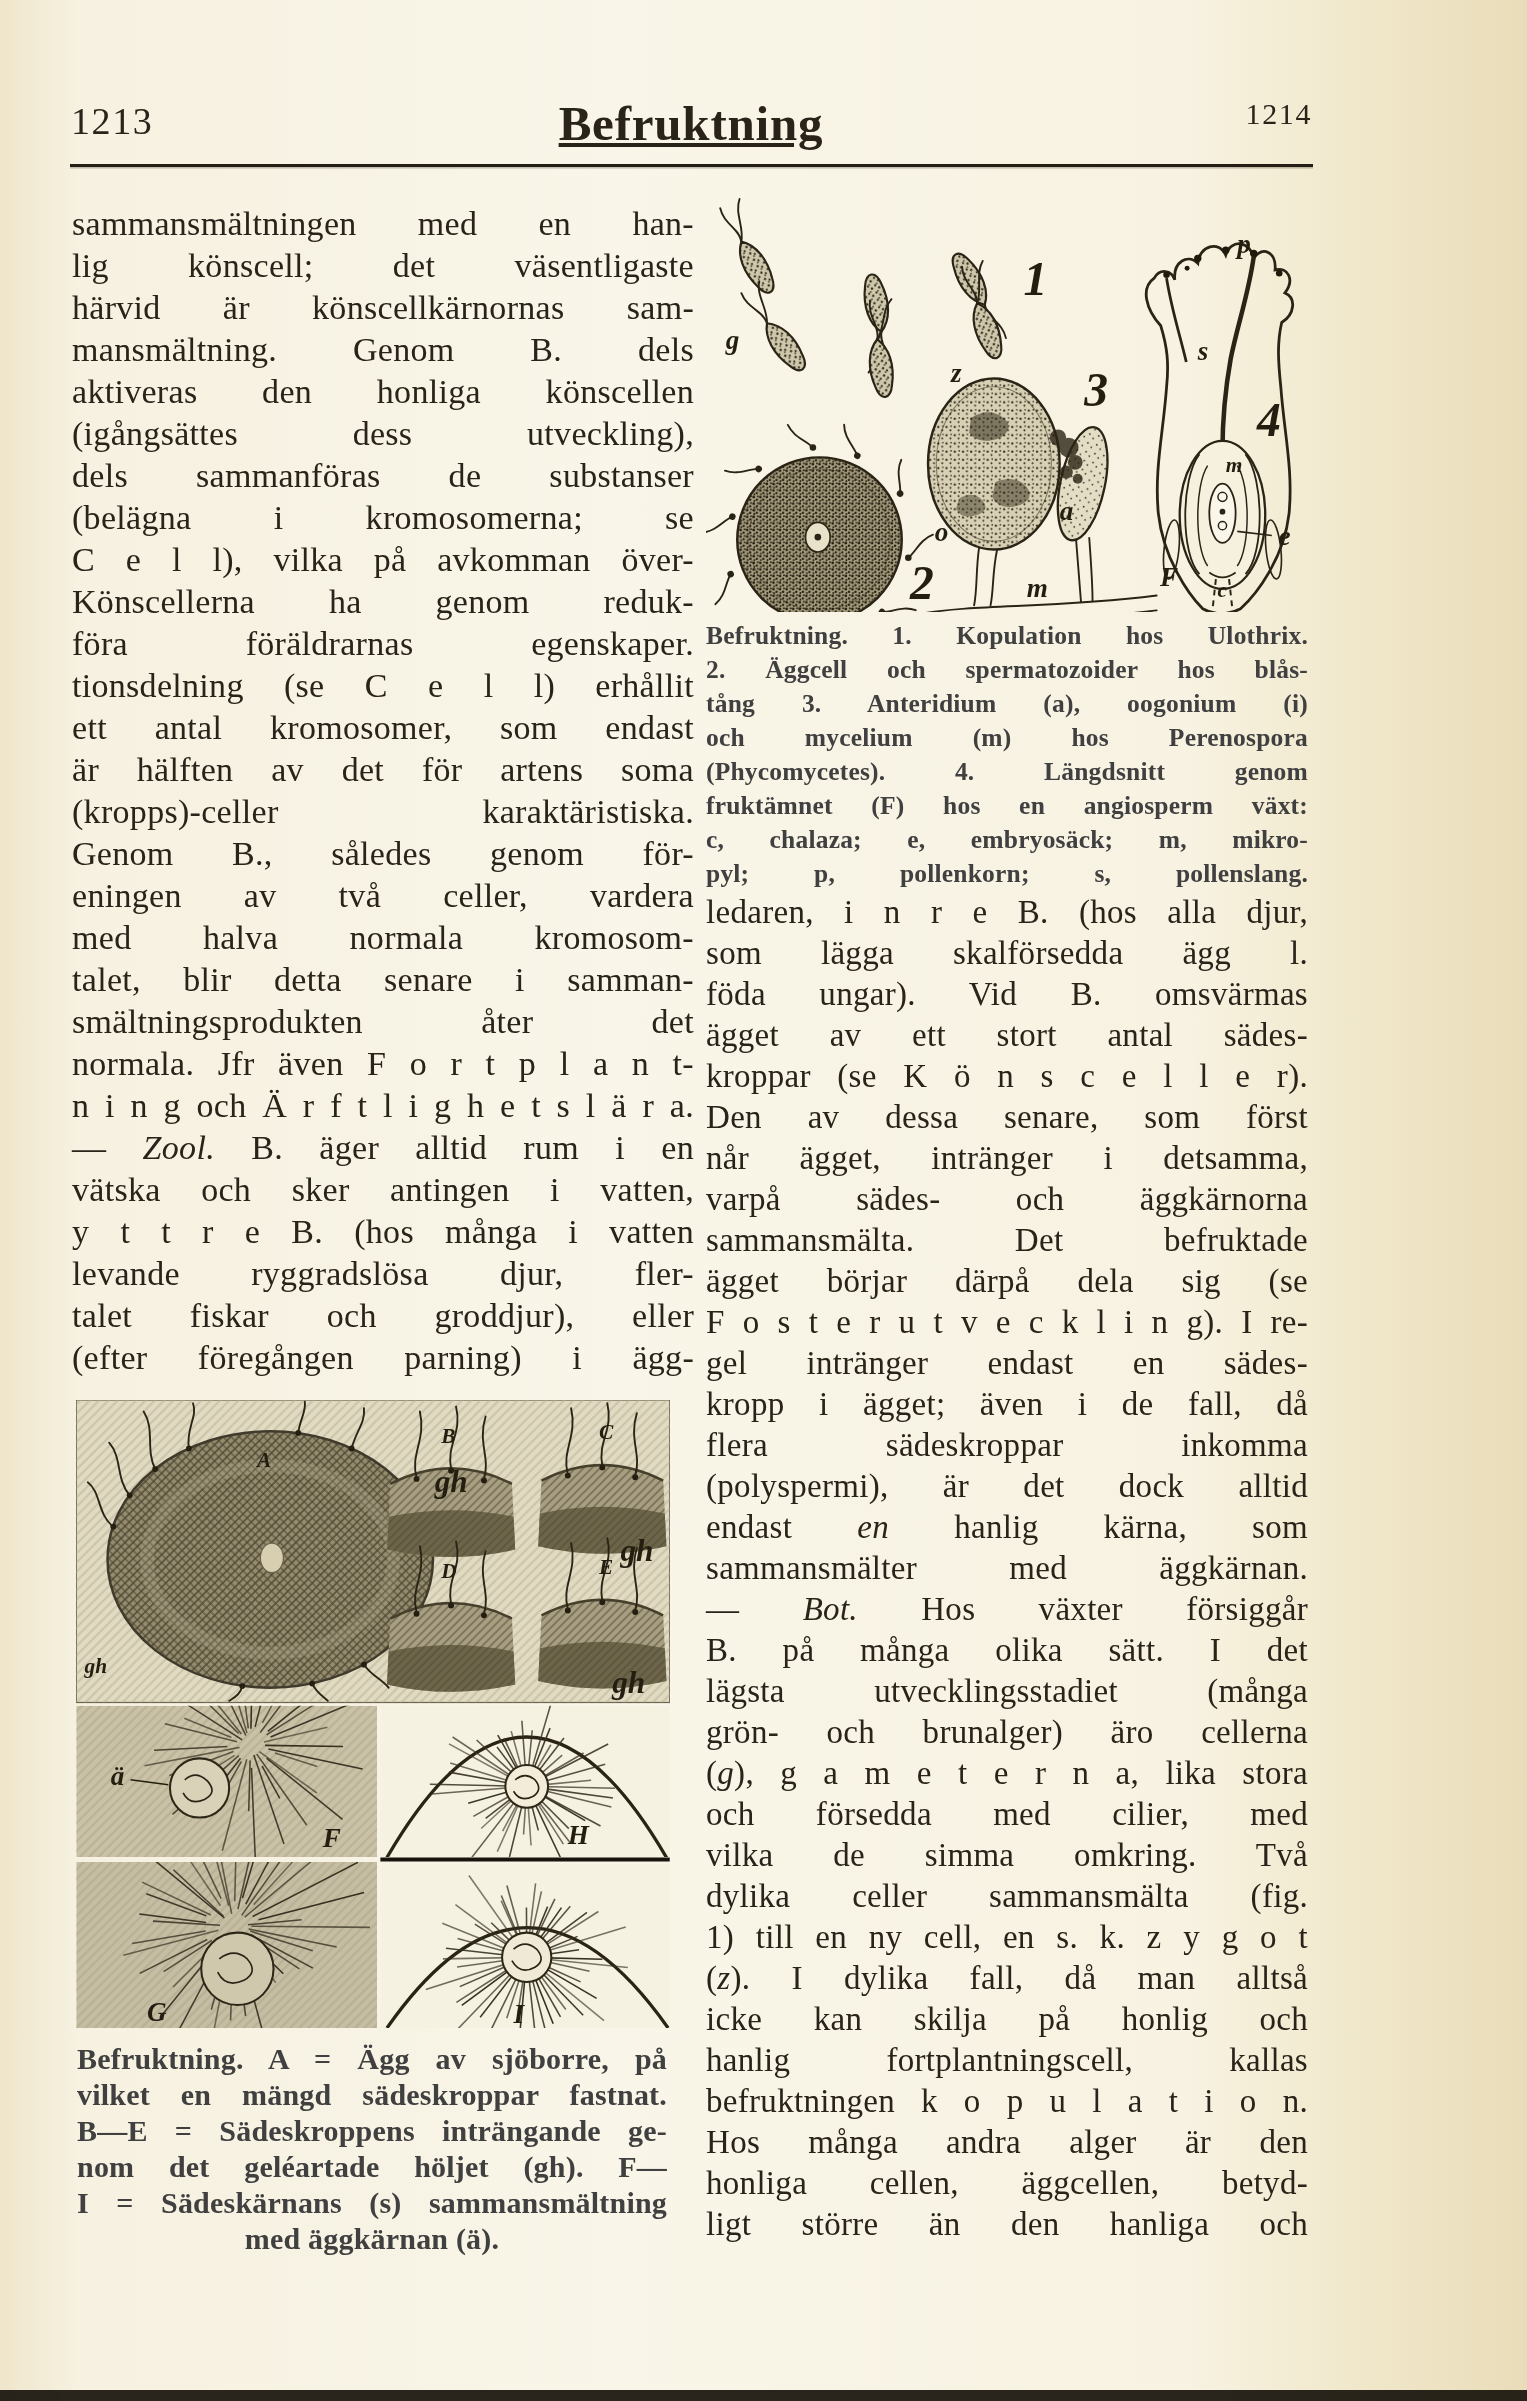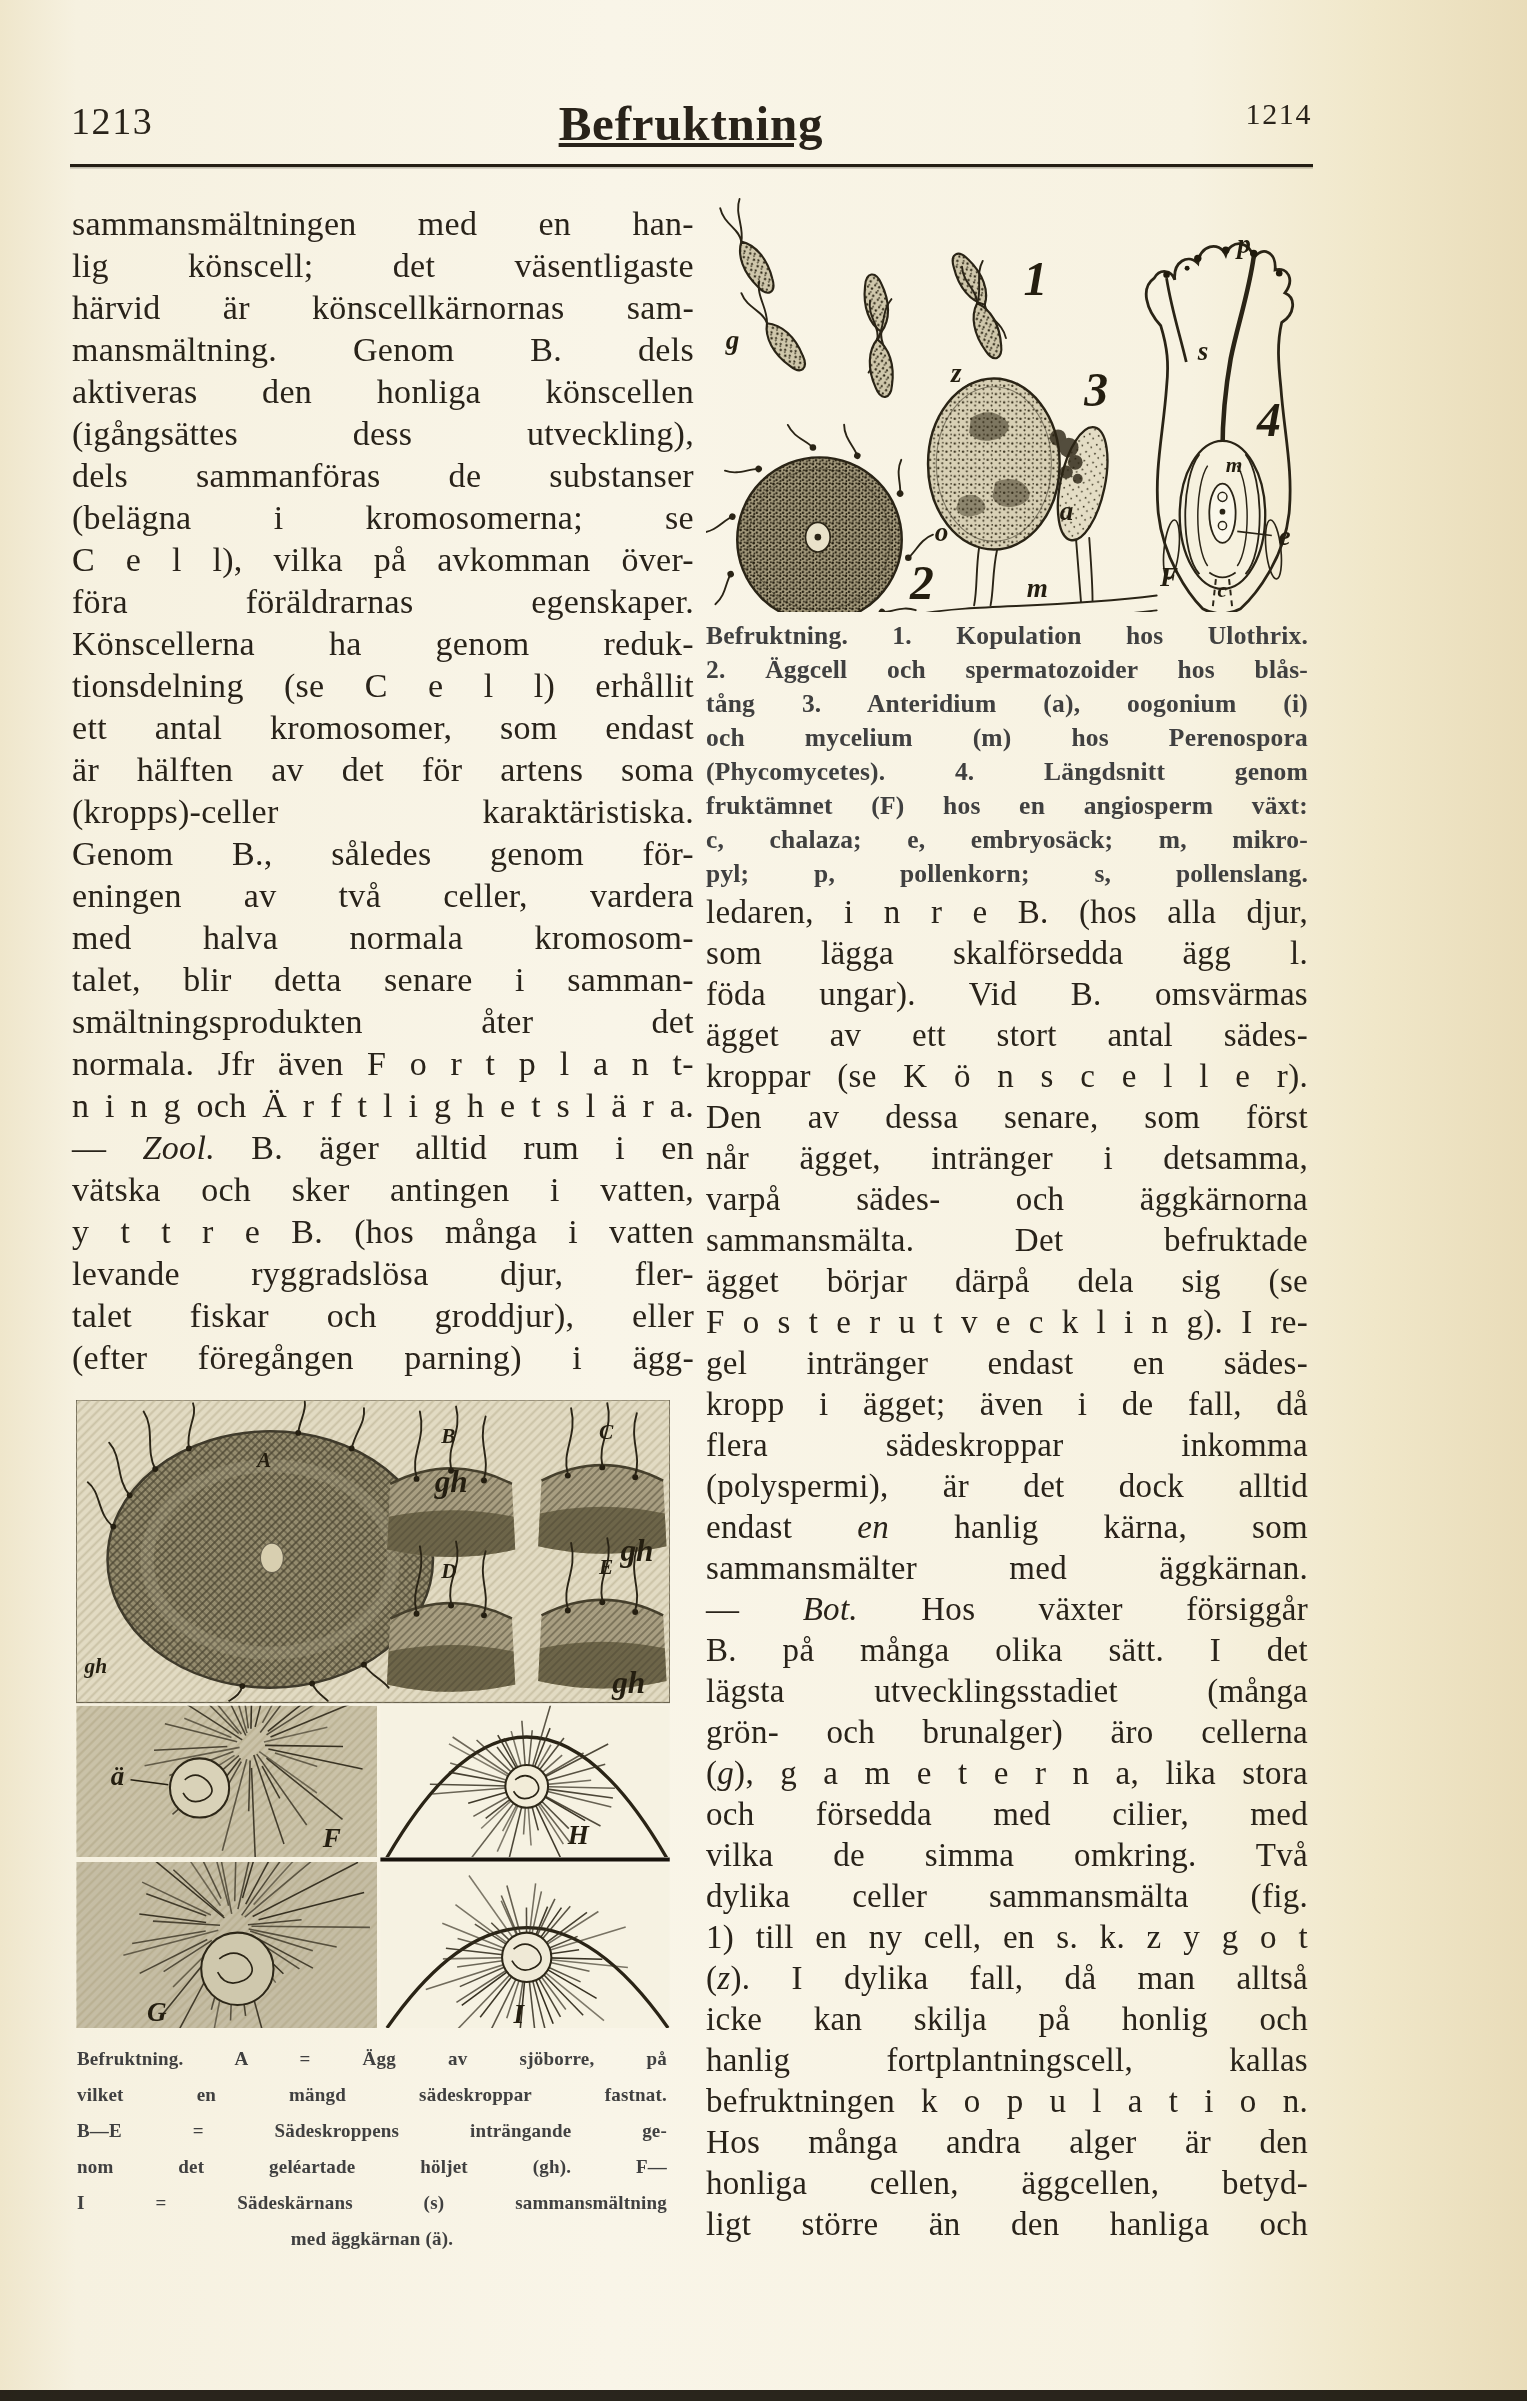--- a/index.html
+++ b/index.html
@@ -28,21 +28,21 @@
   .line{
     text-align:justify;text-align-last:justify;
     white-space:nowrap;letter-spacing:0.3px;overflow:visible;
   }
   .line i{font-style:italic;}
   
   .cap{position:absolute;font-weight:bold;color:#404040;}
   #cap-right{left:706px;top:619px;width:602px;}
   #cap-right .line{font-size:25.5px;line-height:34px;height:34px;letter-spacing:0.2px;}
   #cap-left{left:77px;top:2041px;width:590px;}
-  #cap-left .line{font-size:19px;line-height:36px;height:36px;letter-spacing:0.2px;}
+  #cap-left .line{font-size:30px;line-height:36px;height:36px;letter-spacing:0.2px;}
   #cap-left .line:last-child{text-align:center;text-align-last:center;}
   
   #fig-right{left:706px;top:186px;}
   #fig-left{left:76px;top:1400px;}
   svg text.fl{font-family:"Liberation Serif","DejaVu Serif",serif;font-style:italic;font-weight:bold;fill:#241e10;}
   svg text.xl{font-size:58px;}
   svg text.lg{font-size:38px;}
   svg text.md{font-size:33px;}
   svg text.sm{font-size:26px;}
   .ray{stroke:#352f20;stroke-width:1.9;}
@@ -61,22 +61,22 @@
 <div class="col" id="left-col">
     <div class="line">sammansmältningen med en han-</div>
     <div class="line">lig könscell; det väsentligaste</div>
     <div class="line">härvid är könscellkärnornas sam-</div>
     <div class="line">mansmältning. Genom B. dels</div>
     <div class="line">aktiveras den honliga könscellen</div>
     <div class="line">(igångsättes dess utveckling),</div>
     <div class="line">dels sammanföras de substanser</div>
     <div class="line">(belägna i kromosomerna; se</div>
     <div class="line">C e l l), vilka på avkomman över-</div>
+    <div class="line">Könscellerna ha genom reduk-</div>
     <div class="line">föra föräldrarnas egenskaper.</div>
-    <div class="line">Könscellerna ha genom reduk-</div>
     <div class="line">tionsdelning (se C e l l) erhållit</div>
     <div class="line">ett antal kromosomer, som endast</div>
     <div class="line">är hälften av det för artens soma</div>
     <div class="line">(kropps)-celler karaktäristiska.</div>
     <div class="line">Genom B., således genom för-</div>
     <div class="line">eningen av två celler, vardera</div>
     <div class="line">med halva normala kromosom-</div>
     <div class="line">talet, blir detta senare i samman-</div>
     <div class="line">smältningsprodukten åter det</div>
     <div class="line">normala. Jfr även F o r t p l a n t-</div>

